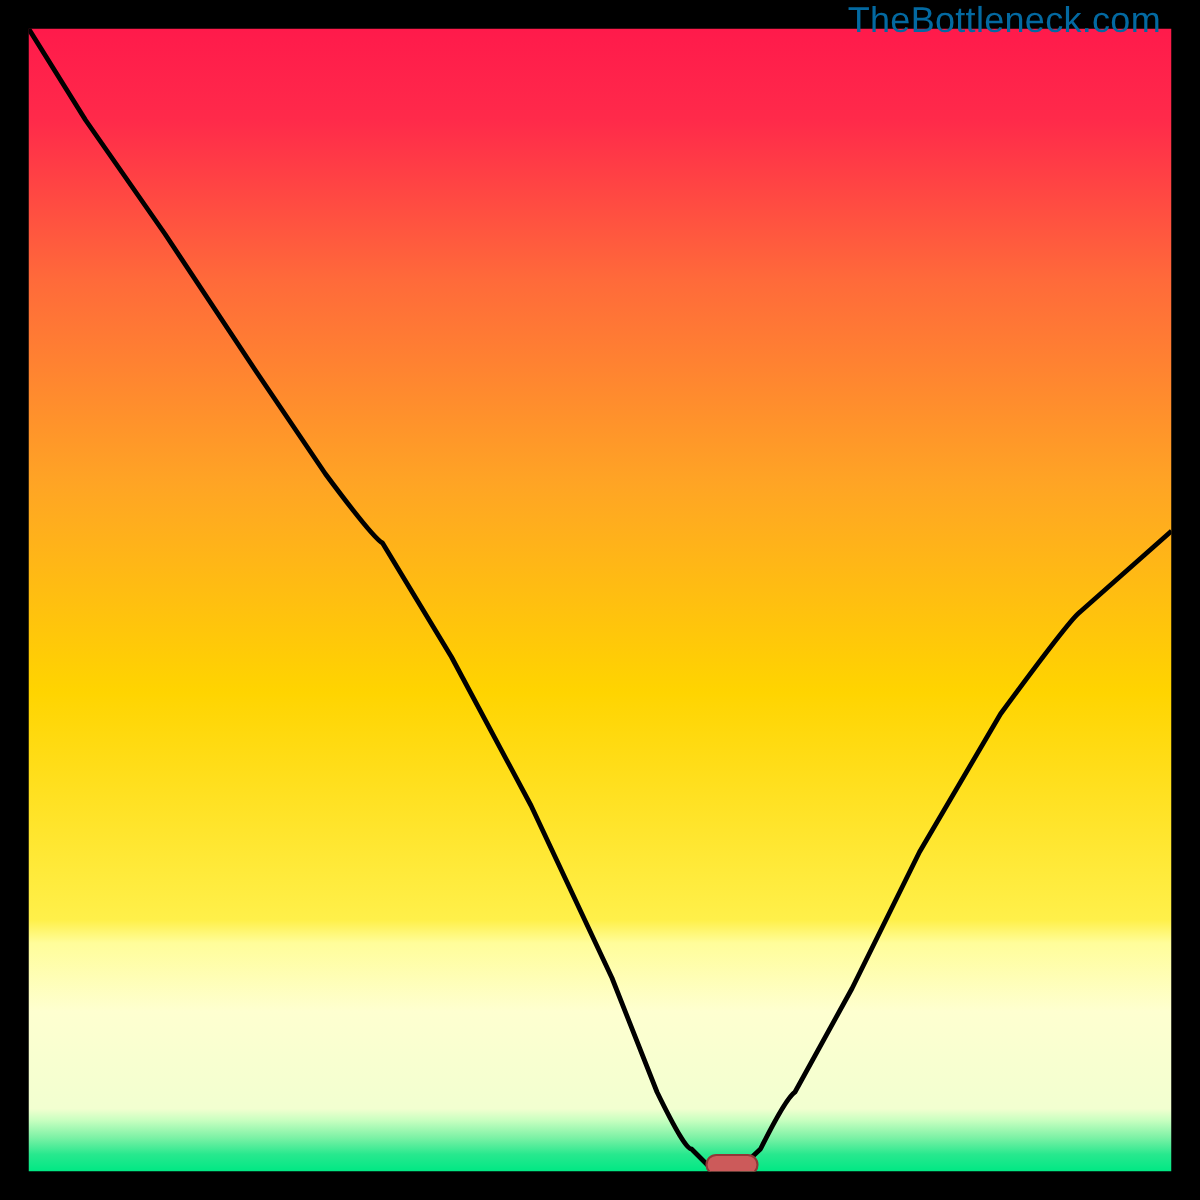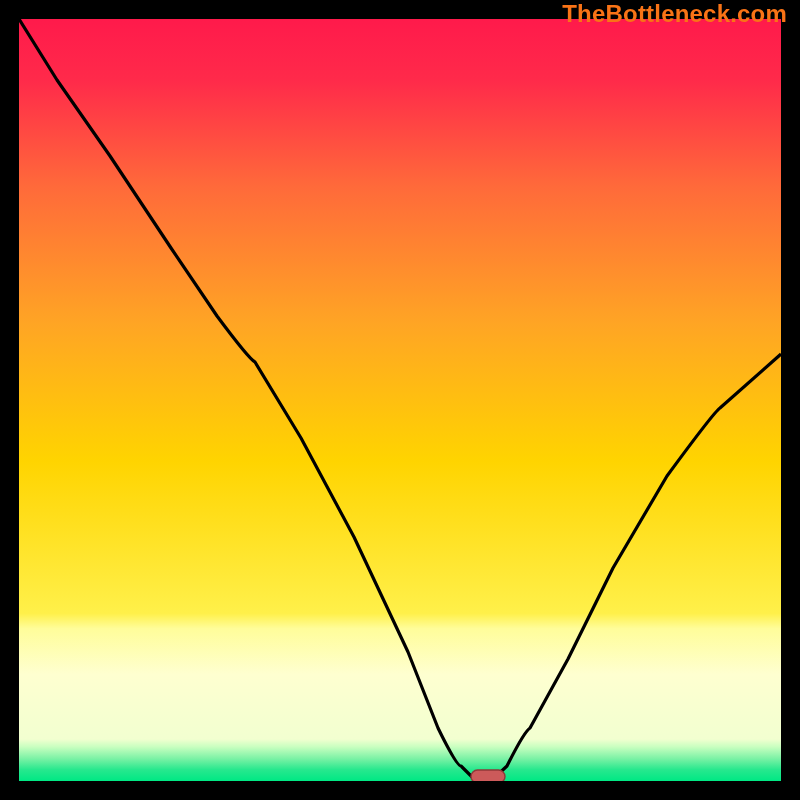--- a/index.html
+++ b/index.html
@@ -21,25 +21,25 @@
   .plot {
     position: absolute;
     left: 19px;
     top: 19px;
     width: 762px;
     height: 762px;
   }
   .watermark {
     position: absolute;
     top: 0px;
-    right: 13px;
+    right: 26px;
     font-family: Arial, Helvetica, sans-serif;
     font-size: 24px;
-    font-weight: 700;
-    color: #f97316;
+    font-weight: 400;
+    color: #0369a1;
     letter-spacing: 0.2px;
     user-select: none;
   }
   svg { display: block; }
 </style>
 </head>
 <body>
 
 <div class="frame">
 

